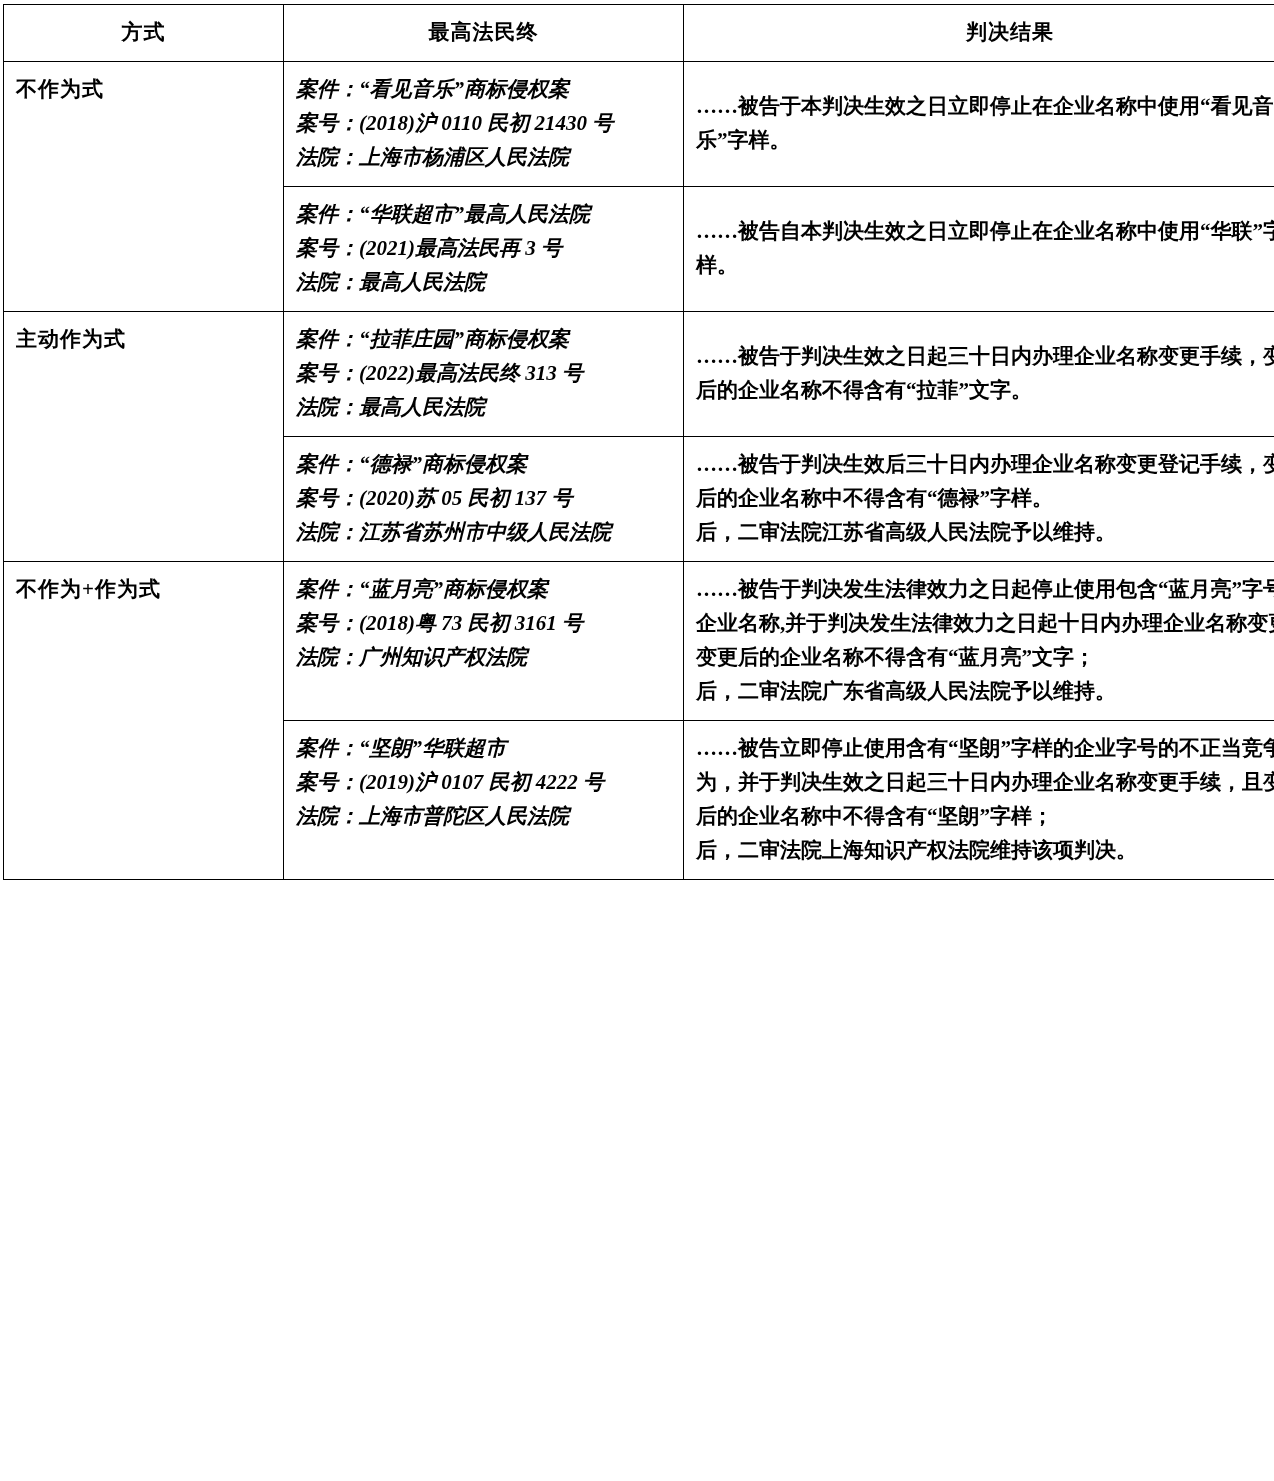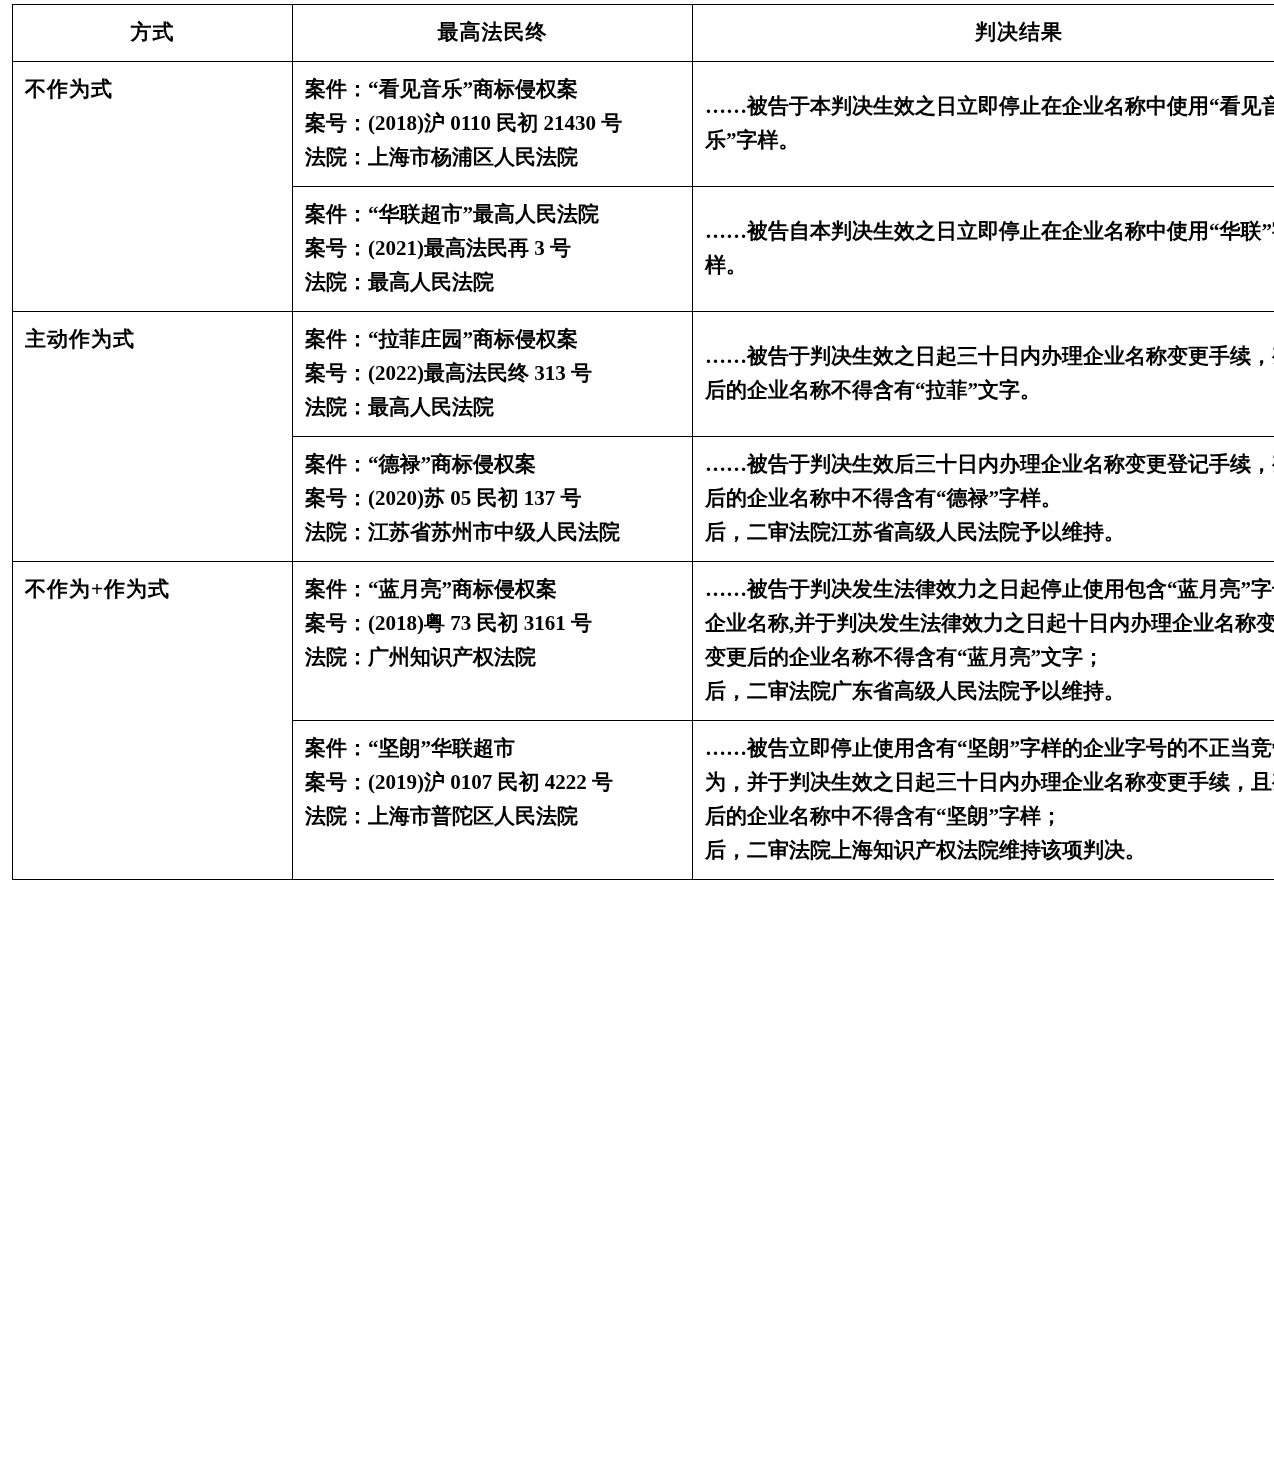--- a/index.html
+++ b/index.html
@@ -8,21 +8,21 @@
     background: #ffffff;
   }
   body {
     width: 1274px;
     font-family: "Liberation Serif", "DejaVu Serif", serif;
     color: #000000;
   }
   .page {
     width: 1274px;
     box-sizing: border-box;
-    padding: 4px 8px 10px 12px;
+    padding: 4px 8px 10px 3px;
   }
   table.legal-table {
     width: 1258px;
     border-collapse: collapse;
     table-layout: fixed;
   }
   table.legal-table td,
   table.legal-table th {
     border: 1px solid #000000;
     vertical-align: top;
@@ -45,20 +45,21 @@
   td.method-cell {
     text-align: left;
     vertical-align: middle;
     font-size: 22px;
     letter-spacing: 1px;
     padding: 10px 6px;
   }
   td.court-cell {
     font-size: 21px;
     letter-spacing: 0px;
+    font-style: italic;
   }
   td.result-cell {
     font-size: 21px;
     letter-spacing: 0px;
   }
   td.result-cell.mid {
     vertical-align: middle;
   }
   .line {
     display: block;

